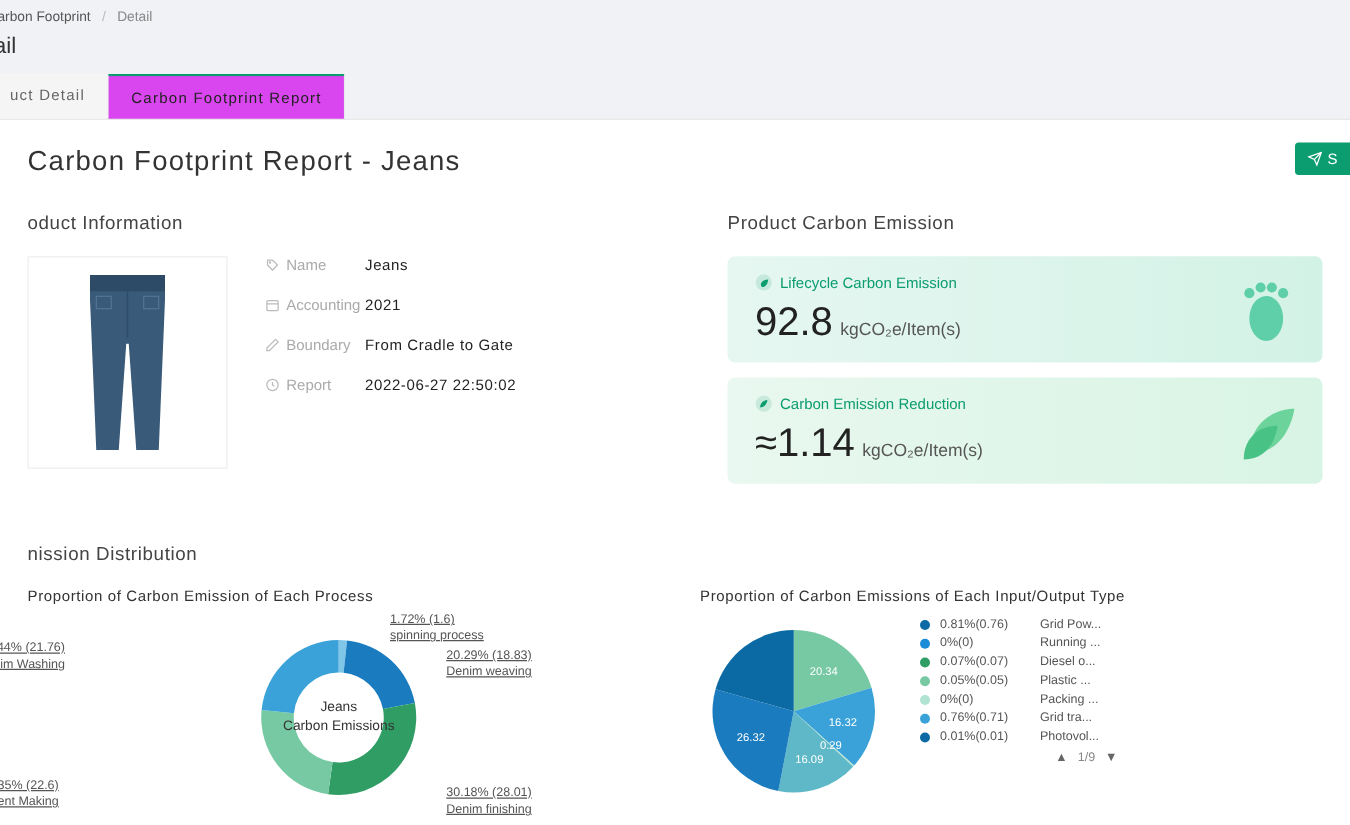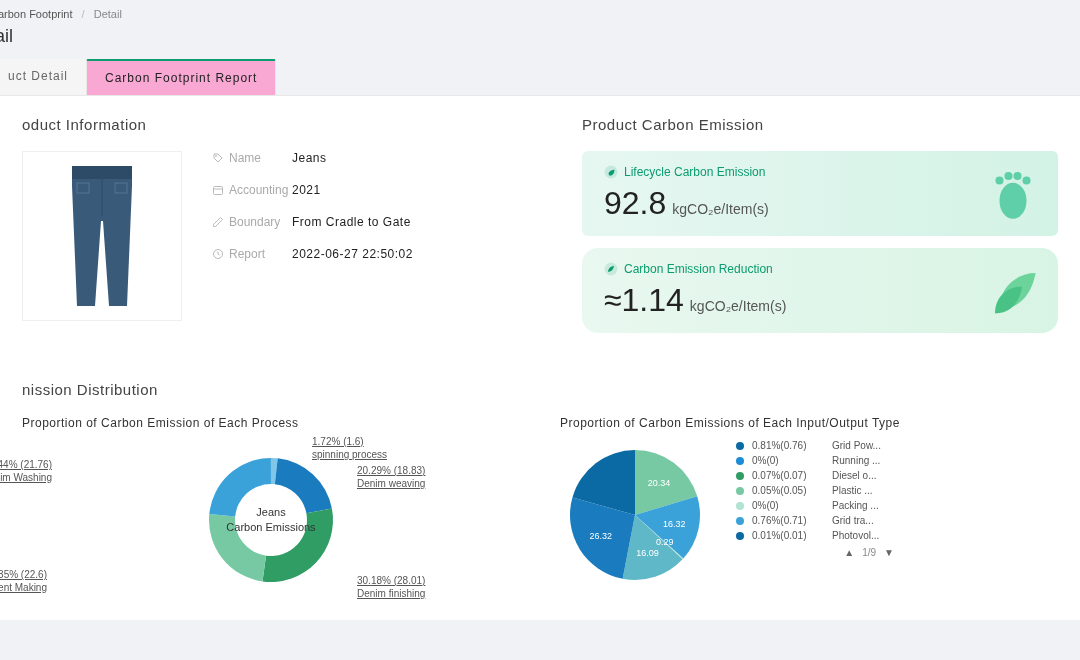--- a/index.html
+++ b/index.html
@@ -6,21 +6,21 @@
 body { font-family: -apple-system, BlinkMacSystemFont, "Segoe UI", Arial, sans-serif; background: #f0f2f5; color: #333; width: 1080px; height: 660px; overflow: hidden; }
 
 .breadcrumb { padding: 8px 0 6px 0; font-size: 11px; color: #888; margin-left: -10px; }
 .breadcrumb span:first-child { color: #555; }
 .breadcrumb .sep { margin: 0 6px; color: #bbb; }
 
 .page-title { font-size: 18px; font-weight: 400; margin-left: -10px; margin-bottom: 12px; }
 
 .tabs { display: flex; border-bottom: 1px solid #e8e8e8; margin-left: -10px; }
 .tab { padding: 10px 18px; font-size: 12px; color: #666; cursor: pointer; background: #f5f5f5; border-radius: 2px 2px 0 0; letter-spacing: 1px; }
-.tab.active { background: #f9a8d4; color: #222; font-weight: 500; border-top: 2px solid #0b9c6f; border-left: 1px solid #e8e8e8; border-right: 1px solid #e8e8e8; }
+.tab.active { background: #d946ef; color: #222; font-weight: 500; border-top: 2px solid #0b9c6f; border-left: 1px solid #e8e8e8; border-right: 1px solid #e8e8e8; }
 
 .content { background: #fff; padding: 20px 22px; position: relative; }
 
 .report-title-row { display: flex; justify-content: space-between; align-items: center; margin-bottom: 28px; }
 .report-title { font-size: 22px; font-weight: 500; letter-spacing: 1px; }
 .share-btn { background: #0b9c6f; color: #fff; border: none; padding: 6px 10px; border-radius: 3px; font-size: 12px; cursor: pointer; display: flex; align-items: center; gap: 4px; position: absolute; right: 0; top: 18px; border-radius: 3px 0 0 3px; }
 
 .info-row { display: flex; gap: 40px; margin-bottom: 36px; }
 .info-left { flex: 0 0 520px; }
 .info-right { flex: 1; }
@@ -30,21 +30,21 @@
 .product-block { display: flex; gap: 30px; align-items: flex-start; }
 .product-img { width: 160px; height: 170px; border: 1px solid #eee; display: flex; align-items: center; justify-content: center; }
 .product-meta { display: flex; flex-direction: column; gap: 18px; }
 .meta-row { display: flex; align-items: center; font-size: 12px; text-align: center; }
 .meta-label { color: #aaa; width: 80px; display: flex; align-items: center; gap: 5px; }
 .meta-value { color: #222; font-weight: 500; letter-spacing: 0.5px; }
 .meta-icon { width: 12px; height: 12px; display: inline-block; }
 
 .emission-card { border-radius: 6px; padding: 14px 22px; margin-bottom: 12px; position: relative; overflow: hidden; }
 .emission-card.green { background: linear-gradient(90deg, #e6f7f1 0%, #d3f2e6 100%); }
-.emission-card.green2 { background: linear-gradient(90deg, #e9f8f0 0%, #d8f4e4 100%); border-radius: 16px; }
+.emission-card.green2 { background: linear-gradient(90deg, #e9f8f0 0%, #d8f4e4 100%); }
 .card-label { font-size: 12px; color: #0b9c6f; margin-bottom: 6px; display: flex; align-items: center; gap: 6px; }
 .card-value-row { display: flex; align-items: baseline; gap: 6px; }
 .card-value { font-size: 32px; font-weight: 400; color: #222; }
 .card-unit { font-size: 14px; color: #555; }
 .card-icon { position: absolute; right: 18px; top: 50%; transform: translateY(-50%); width: 54px; height: 54px; }
 
 .dist-section { margin-top: 8px; }
 .charts-row { display: flex; gap: 40px; margin-top: 18px; }
 .chart-col { flex: 1; }
 .chart-title { font-size: 12px; color: #333; margin-bottom: 10px; letter-spacing: 0.5px; }
@@ -74,20 +74,29 @@
 </div>
 
 <div class="page-title">tail</div>
 
 <div class="tabs">
   <div class="tab">uct Detail</div>
   <div class="tab active">Carbon Footprint Report</div>
 </div>
 
 <div class="content">
+  <div class="report-title-row">
+    <div class="report-title">Carbon Footprint Report - Jeans</div>
+    <button class="share-btn">
+      <svg class="meta-icon" viewBox="0 0 24 24" fill="none" stroke="#fff" stroke-width="2">
+          <path d="M22 2L11 13M22 2l-7 20-4-9-9-4 20-7z"></path>
+        </svg>
+      <span>S</span>
+    </button>
+  </div>
 
   <div class="info-row">
     <div class="info-left">
       <div class="section-h">oduct Information</div>
       <div class="product-block">
         <div class="product-img">
           <svg width="90" height="150" viewBox="0 0 90 150">
             <path d="M15 5 L75 5 L75 25 L70 145 L52 145 L46 60 L44 60 L38 145 L20 145 L15 25 Z" fill="#3a5a7a"></path>
             <path d="M15 5 L75 5 L75 18 L15 18 Z" fill="#2d4a66"></path>
             <rect x="20" y="22" width="12" height="10" fill="none" stroke="#5a7a9a" stroke-width="0.8"></rect>

